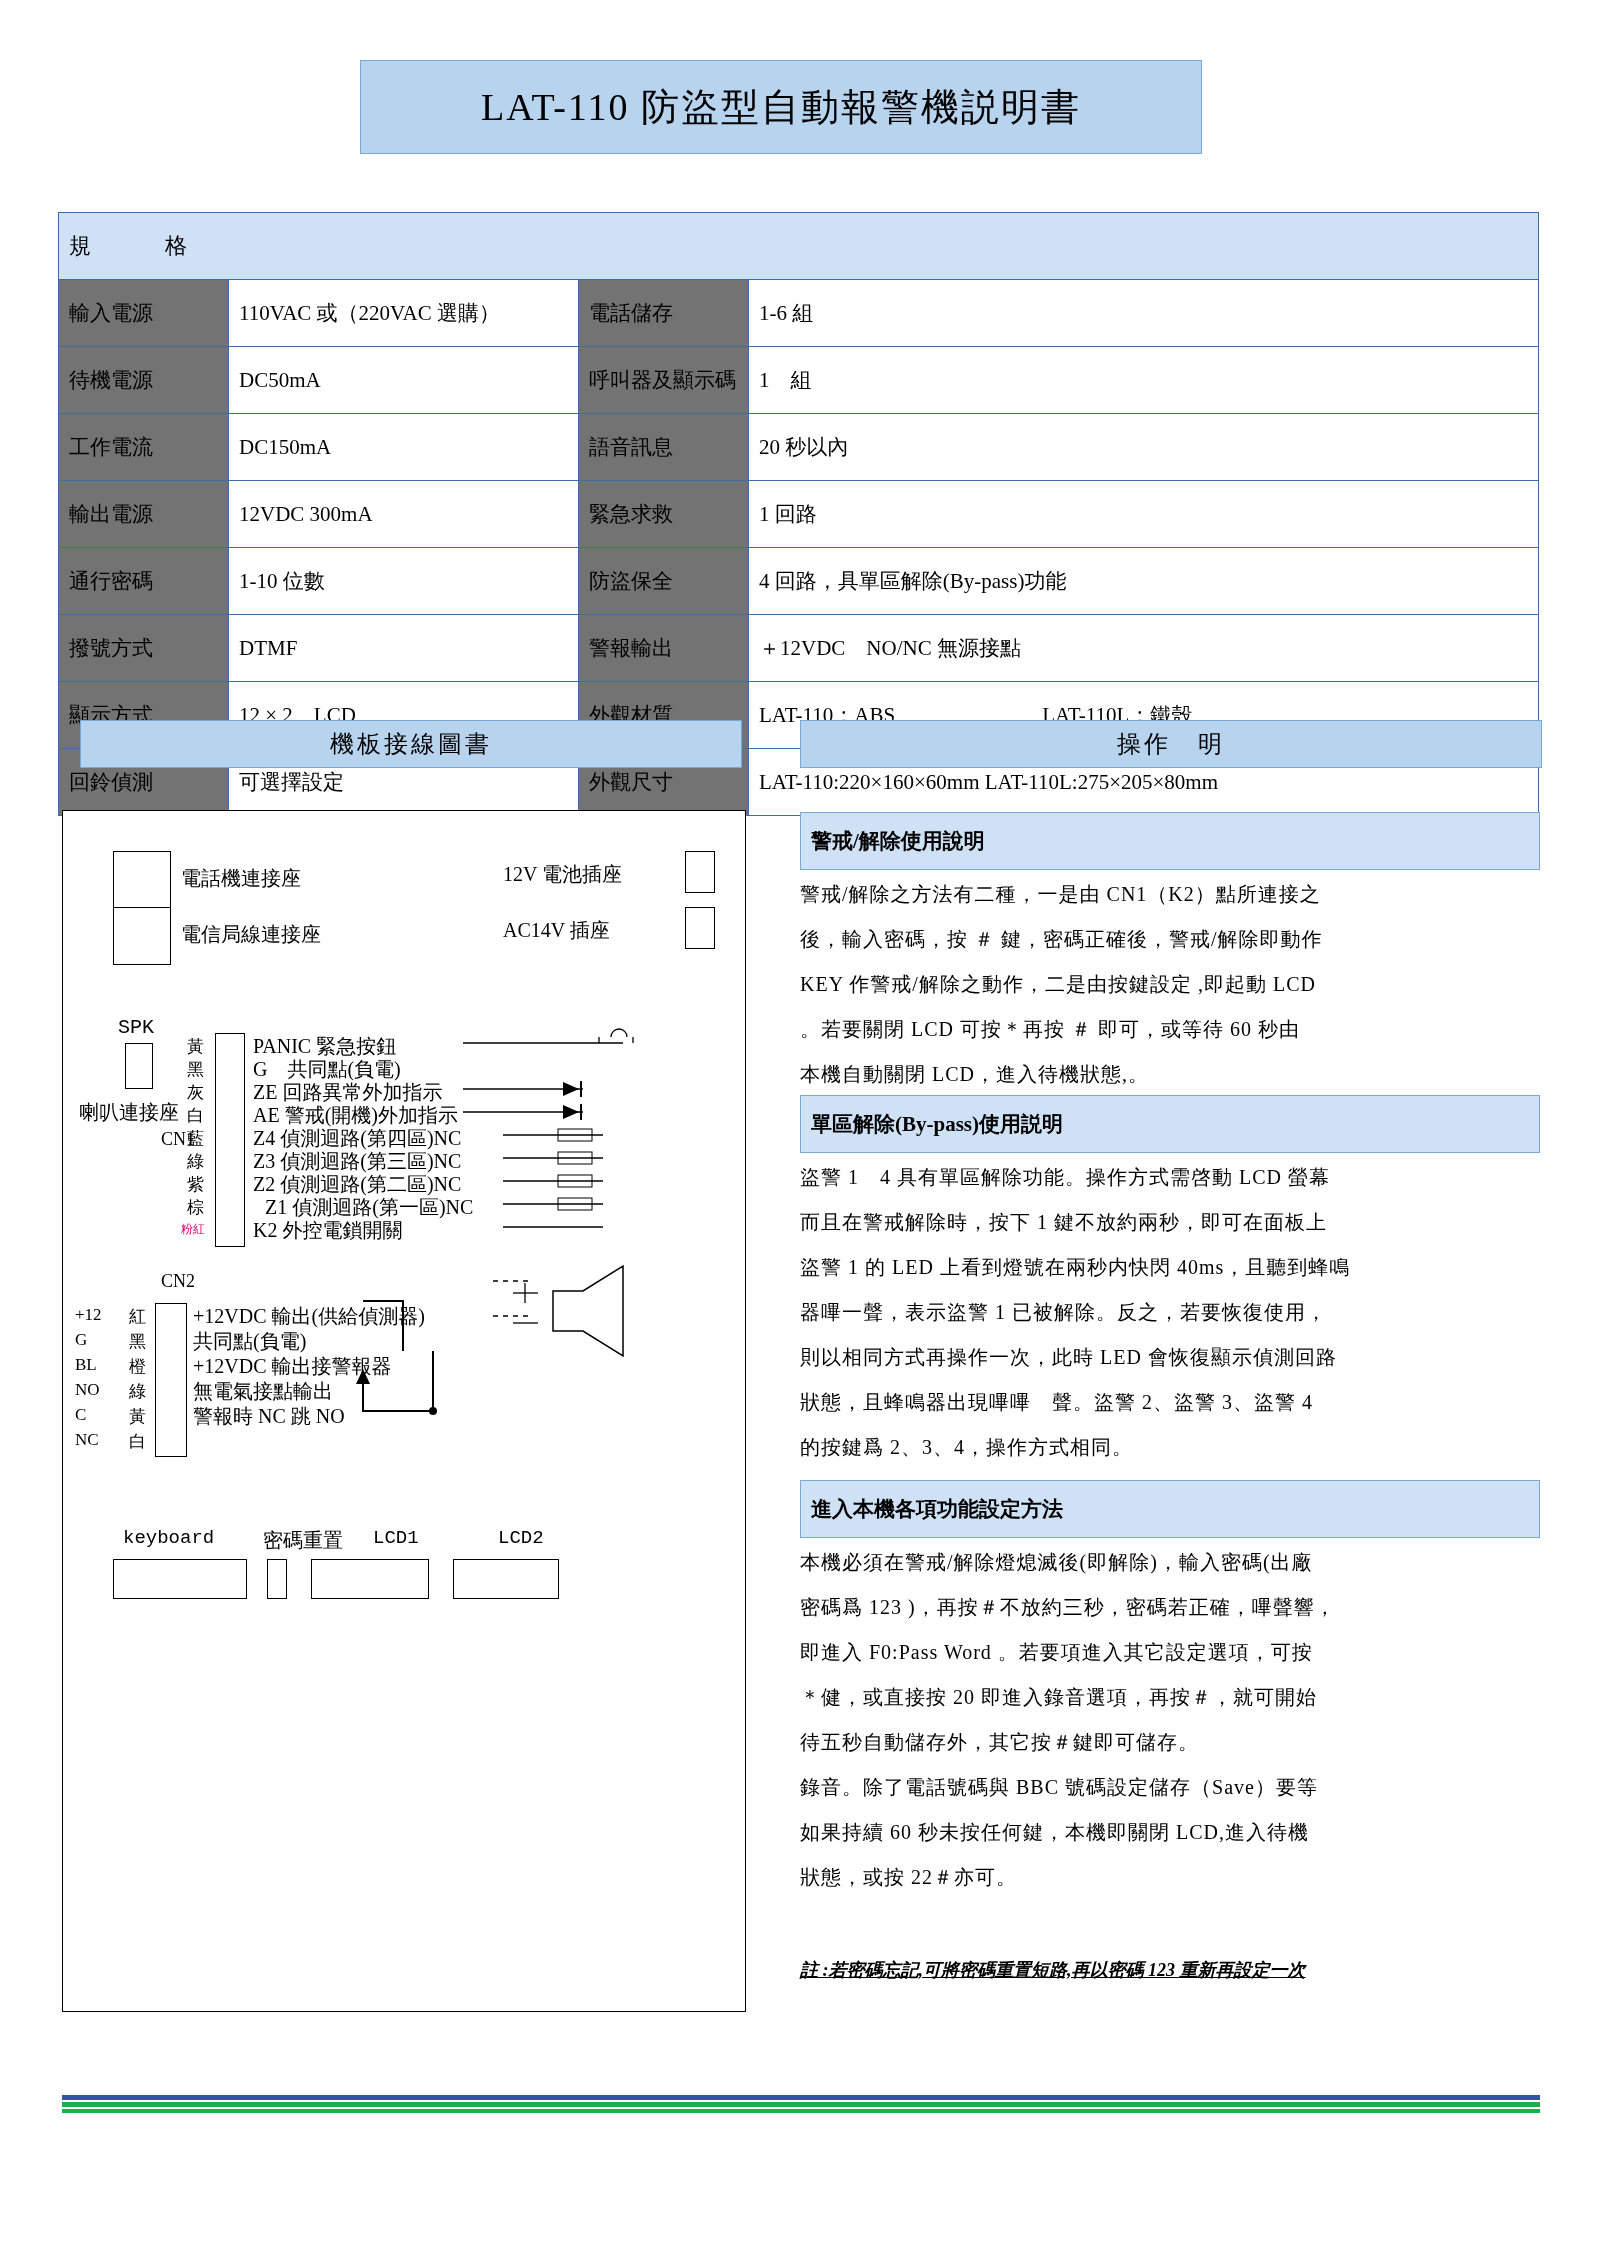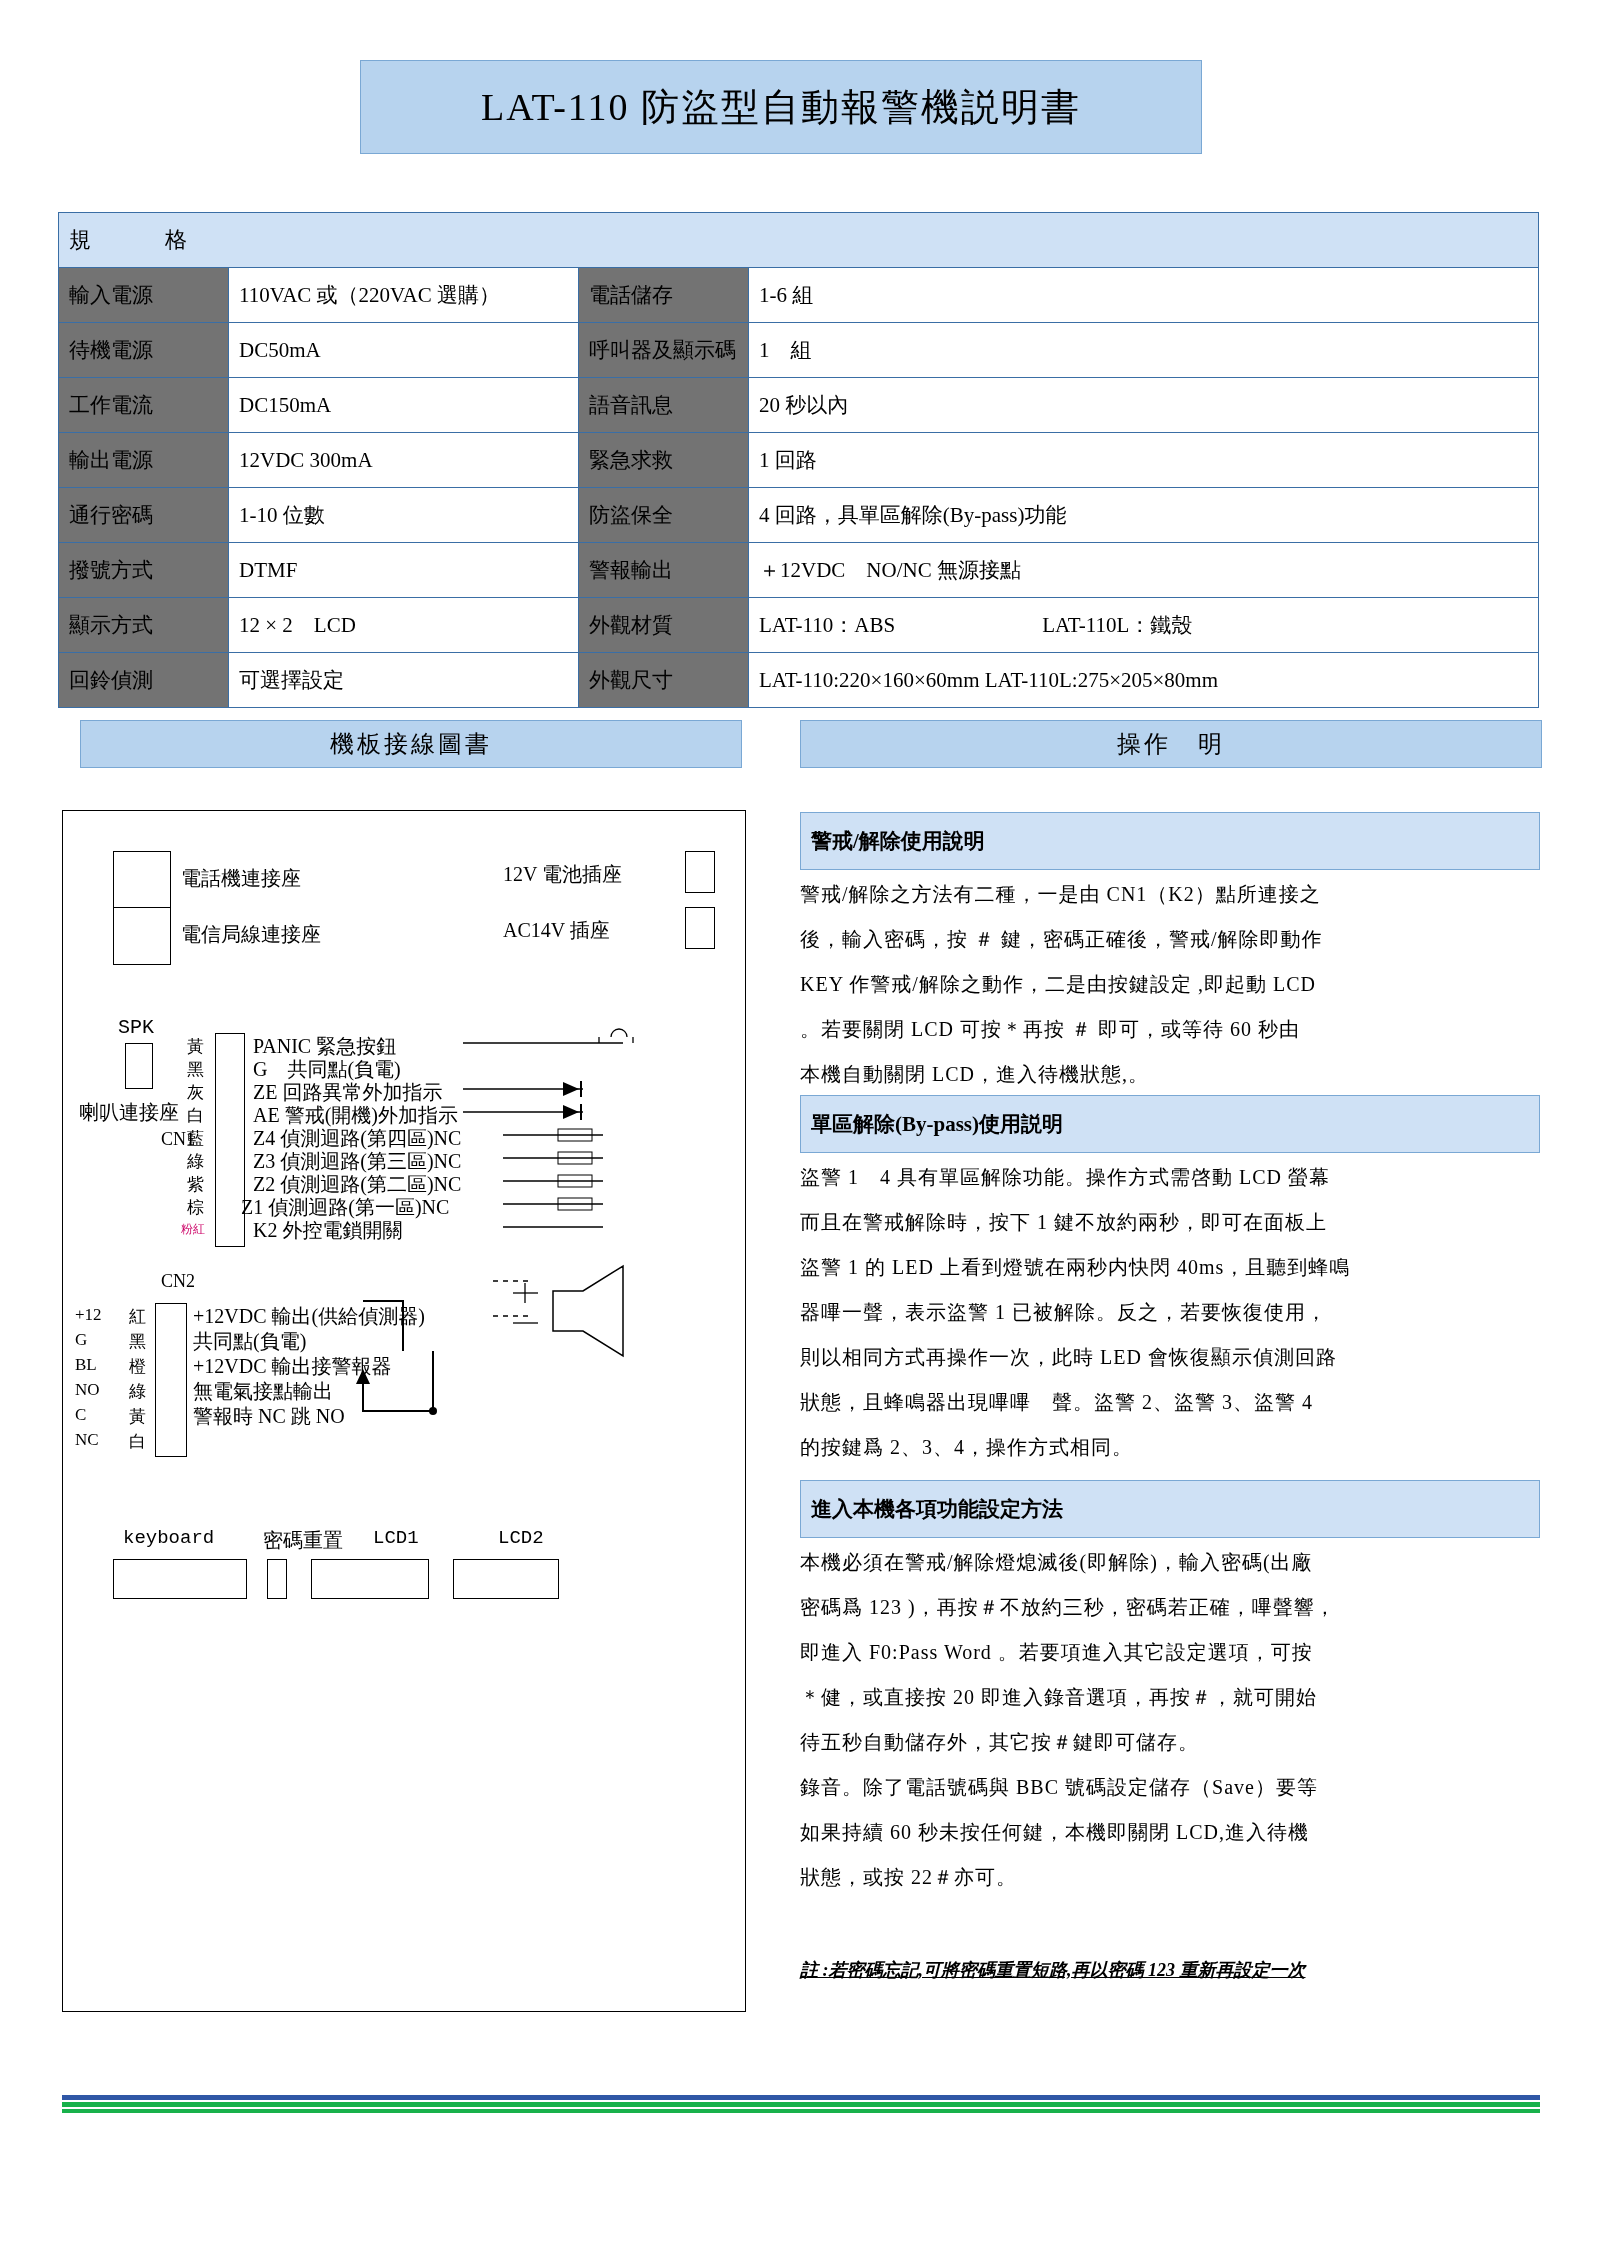--- a/index.html
+++ b/index.html
@@ -13,21 +13,21 @@
     display:flex;align-items:center;justify-content:center;
   }
   .title-bar span{font-size:38px;letter-spacing:2px;font-family:"Liberation Serif",serif;}
 
   
   .spec{
     position:absolute;left:58px;top:212px;width:1480px;
     border-collapse:collapse;table-layout:fixed;
   }
   .spec td{
-    border:1px solid #3a6ea5;height:46px;font-size:21px;padding:4px 10px;vertical-align:middle;margin-top:37px;
+    border:1px solid #3a6ea5;height:46px;font-size:21px;padding:10px 10px;vertical-align:middle;margin-top:37px;
   }
   .spec td.lbl{background:#737373;}
   .spec td.val{background:#ffffff;}
   .spec .head{background:#cfe1f5;font-size:22px;letter-spacing:10px;}
   .c1{width:170px;} .c2{width:350px;} .c3{width:170px;} .c4{width:790px;}
 
   
   .sec-head{
     position:absolute;background:#b7d3ee;border:1px solid #7aa8d4;
     display:flex;align-items:center;justify-content:center;font-size:24px;letter-spacing:3px;
@@ -170,21 +170,21 @@
     <div class="dtxt small" style="left:124px;top:385px;">棕</div>
     <div class="dtxt" style="left:118px;top:410px;font-size:12px;color:#c06;">粉紅</div>
 
     <div class="dtxt" style="left:190px;top:222px;">PANIC  緊急按鈕</div>
     <div class="dtxt" style="left:190px;top:245px;">G　共同點(負電)</div>
     <div class="dtxt" style="left:190px;top:268px;">ZE 回路異常外加指示</div>
     <div class="dtxt" style="left:190px;top:291px;">AE 警戒(開機)外加指示</div>
     <div class="dtxt" style="left:190px;top:314px;">Z4 偵測迴路(第四區)NC</div>
     <div class="dtxt" style="left:190px;top:337px;">Z3 偵測迴路(第三區)NC</div>
     <div class="dtxt" style="left:190px;top:360px;">Z2 偵測迴路(第二區)NC</div>
-    <div class="dtxt" style="left:178px;top:383px;">Z1 偵測迴路(第一區)NC</div>
+    <div class="dtxt" style="left:202px;top:383px;">Z1 偵測迴路(第一區)NC</div>
     <div class="dtxt" style="left:190px;top:406px;">K2 外控電鎖開關</div>
 
     <svg style="position:absolute;left:0;top:0;width:682px;height:1200px;">
       <line x1="400" y1="232" x2="560" y2="232" stroke="#000" stroke-width="1.3"></line>
       <path d="M548 226 a8 8 0 0 1 16 0" fill="none" stroke="#000" stroke-width="1.3"></path>
       <line x1="536" y1="232" x2="536" y2="226" stroke="#000" stroke-width="1.3"></line>
       <line x1="570" y1="232" x2="570" y2="226" stroke="#000" stroke-width="1.3"></line>
 
       <line x1="400" y1="278" x2="520" y2="278" stroke="#000" stroke-width="1.3"></line>
       <polygon points="500,271 516,278 500,285" fill="#000"></polygon>

